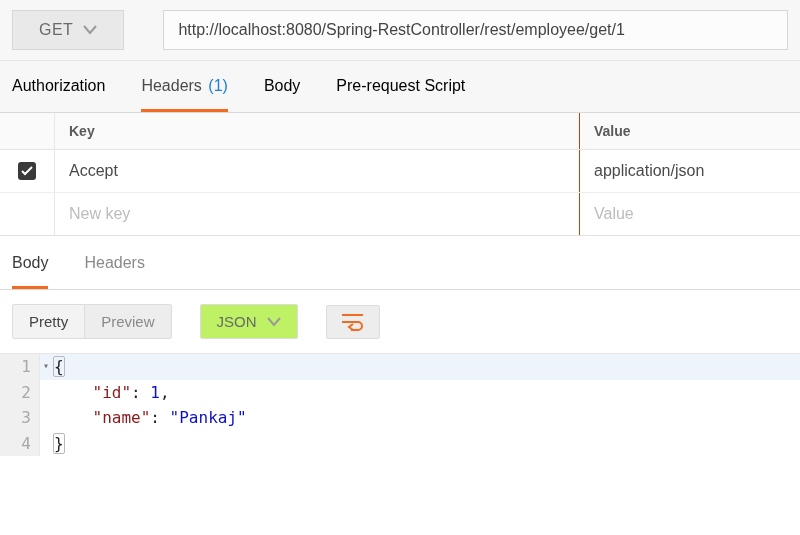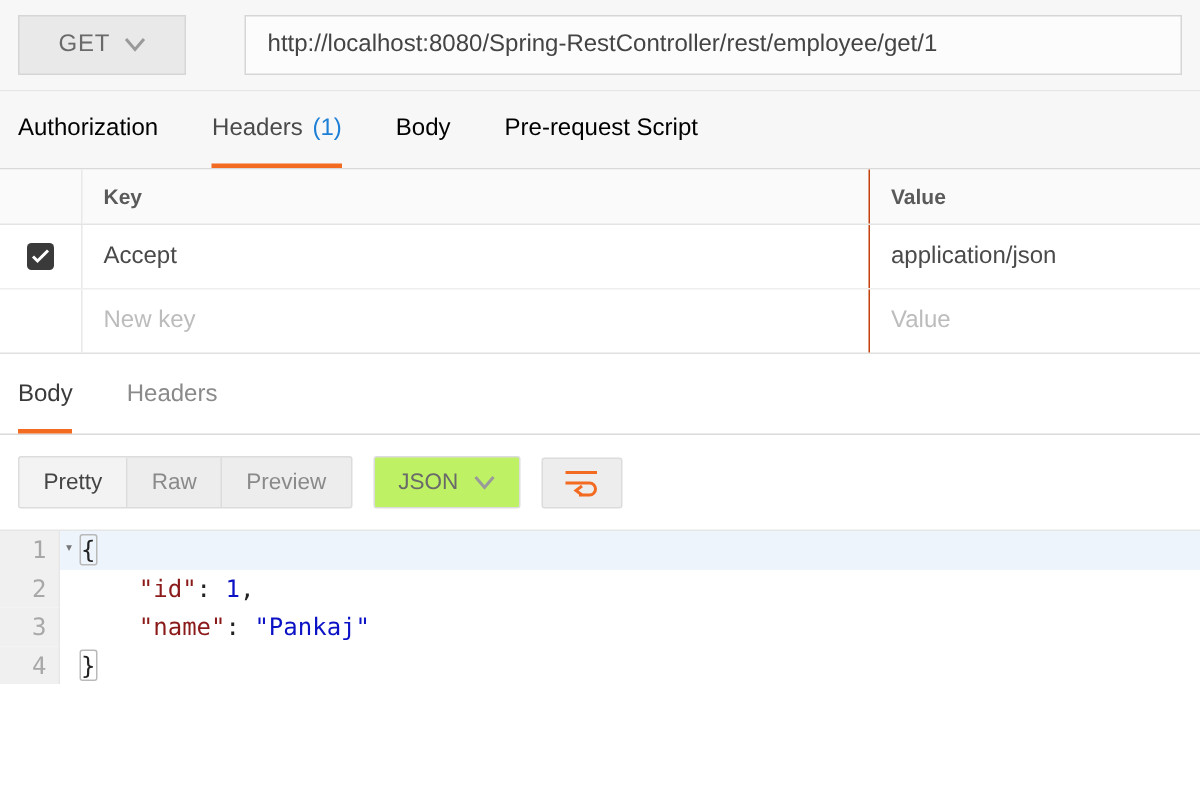--- a/index.html
+++ b/index.html
@@ -111,21 +111,21 @@
   }
   .resp-tab.active {
     color: #3a3a3a;
     border-bottom-color: #f26b21;
   }
 
   
   .view-controls {
     display: flex;
     align-items: center;
-    gap: 14px;
+    gap: 28px;
     padding: 14px 12px;
     border-bottom: 1px solid #e6e6e6;
   }
   .seg {
     display: flex;
     background: #ededed;
     border: 1px solid #dcdcdc;
     border-radius: 2px;
     overflow: hidden;
   }
@@ -234,21 +234,20 @@
 </div>
 
 <div class="resp-tabs">
   <div class="resp-tab active">Body</div>
   <div class="resp-tab">Headers</div>
 </div>
 
 <div class="view-controls">
   <div class="seg">
     <div class="seg-btn on">Pretty</div>
-    <div class="seg-btn">Raw</div>
     <div class="seg-btn">Preview</div>
   </div>
   <div class="fmt-btn">
     <span>JSON</span>
     <span class="chev">
       <svg width="14" height="10" viewBox="0 0 14 10">
           <path d="M1 1 L7 8 L13 1" fill="none" stroke="#9a9a9a" stroke-width="2"></path>
         </svg>
     </span>
   </div>

